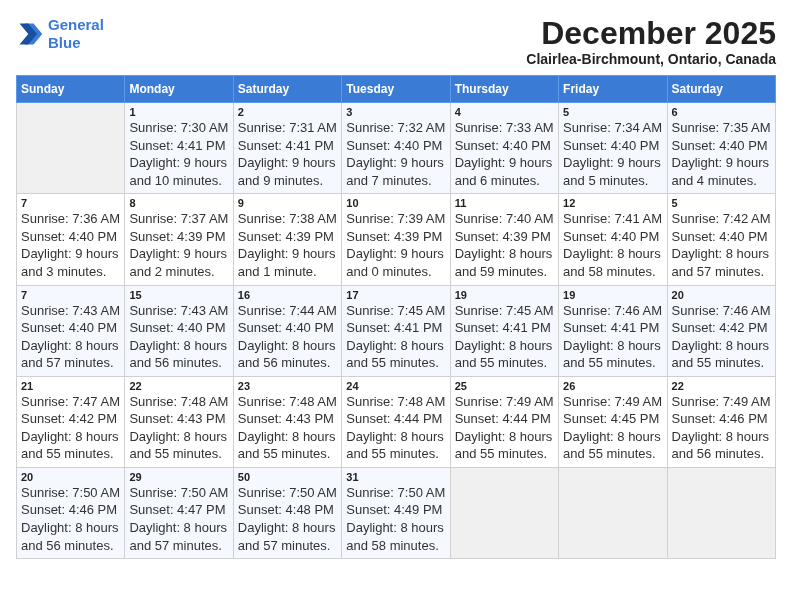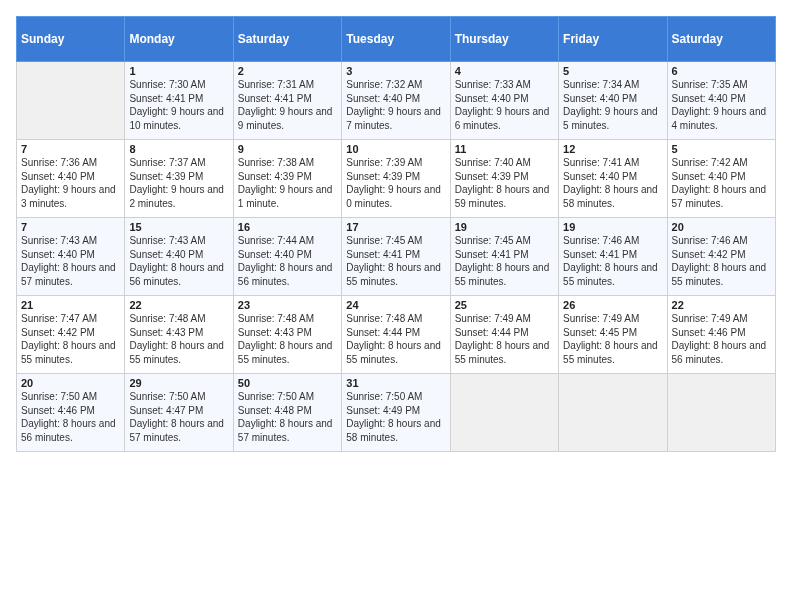--- a/index.html
+++ b/index.html
@@ -57,21 +57,21 @@
       border-collapse: collapse;
       table-layout: fixed;
     }
     thead tr {
       background-color: #3a7bd5;
     }
     thead th {
       color: #fff;
       font-size: 12px;
       font-weight: bold;
-      padding: 15px 4px;
+      padding: 6px 4px;
       text-align: left;
       border: 1px solid #5a9ae8;
     }
     tbody tr {
       height: auto;
     }
     tbody td {
       vertical-align: top;
       border: 1px solid #d0d0d0;
       padding: 3px 4px 4px 4px;
@@ -86,32 +86,48 @@
       background-color: #fff;
     }
     .day-number {
       font-size: 11px;
       font-weight: bold;
       color: #222;
       display: block;
       margin-bottom: 1px;
     }
     .day-info {
-      font-size: 10px;
+      font-size: 13px;
       color: #333;
       line-height: 1.35;
     }
     .empty-cell {
       background-color: #f0f0f0 !important;
     }
   </style>
 </head>
 <body>
 
 <div class="container">
+  <div class="header-row">
+    <div class="logo">
+      <svg class="logo-icon" viewBox="0 0 32 32">
+        <polygon points="20,4 30,16 20,28 10,28 20,16 10,4" fill="#3a7bd5"></polygon>
+        <polygon points="14,4 24,16 14,28 4,28 14,16 4,4" fill="#1a4fa0"></polygon>
+      </svg>
+      <div class="logo-text">
+        <div><span>General</span></div>
+        <div><span style="color:#3a7bd5;">Blue</span></div>
+      </div>
+    </div>
+    <div class="title-block">
+      <div class="month-title">December 2025</div>
+      <div class="location">Clairlea-Birchmount, Ontario, Canada</div>
+    </div>
+  </div>
 
   <table>
     <thead>
       <tr>
       <th>Sunday</th>
           <th>Monday</th>
           <th>Saturday</th>
           <th>Tuesday</th>
           <th>Thursday</th>
           <th>Friday</th>

